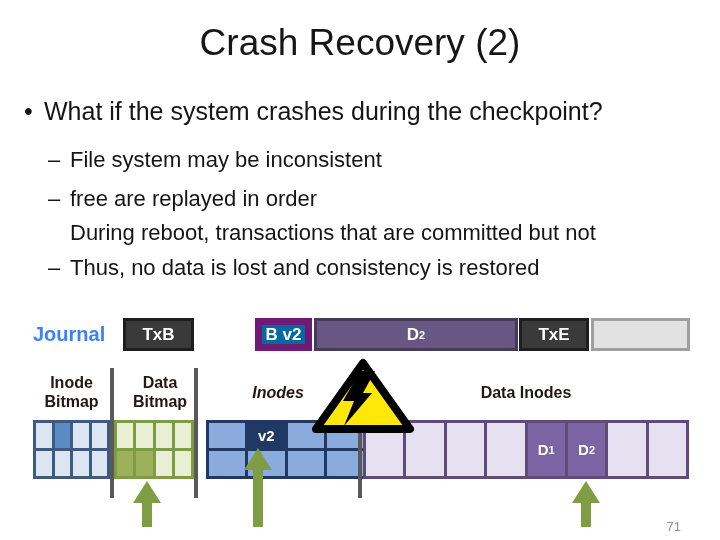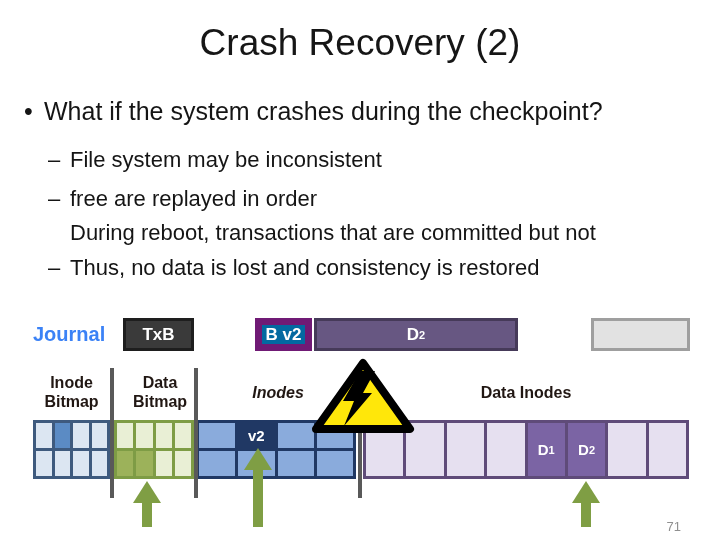--- a/index.html
+++ b/index.html
@@ -55,21 +55,21 @@
   .region{
     position:absolute;top:420px;height:59px;box-sizing:border-box;
     display:grid;padding:3px;gap:3px;z-index:1;
   }
   .reg-a{left:33px;width:77px;background:#3e5a7e;grid-template-columns:repeat(4,1fr);grid-template-rows:1fr 1fr;}
   .reg-a .cell{background:#dce6f2;}
   .reg-a .cell.set{background:#5b8bc4;}
   .reg-b{left:114px;width:80px;background:#7e9c45;grid-template-columns:repeat(4,1fr);grid-template-rows:1fr 1fr;}
   .reg-b .cell{background:#e9efd5;}
   .reg-b .cell.set{background:#9cb25a;}
-  .reg-c{left:196px;width:160px;background:#203864;grid-template-columns:repeat(4,1fr);grid-template-rows:1fr 1fr;}
+  .reg-c{left:206px;width:160px;background:#203864;grid-template-columns:repeat(4,1fr);grid-template-rows:1fr 1fr;}
   .reg-c .cell{background:#8aabdc;}
   .reg-c .cell.v2{background:#203864;color:#fff;font-size:15px;font-weight:600;
                   display:flex;align-items:center;justify-content:center;}
   .reg-d{left:363px;width:326px;background:#5f4b79;grid-template-columns:repeat(8,1fr);grid-template-rows:1fr;}
   .reg-d .cell{background:#e6e0f0;}
   .reg-d .cell.set{background:#7b64a4;color:#fff;font-size:15px;font-weight:600;
                    display:flex;align-items:center;justify-content:center;}
   .reg-d .cell sub{font-size:11px;line-height:0;}
 
   
@@ -120,20 +120,23 @@
   <div class="jblock jb-txb">
     <span>TxB</span>
   </div>
   <div class="jblock jb-bv2">
     <span>B v2</span>
   </div>
   <div class="jblock jb-d2">
     <span>D</span>
       <sub>2</sub>
   </div>
+  <div class="jblock jb-txe">
+    <span>TxE</span>
+  </div>
   <div class="jblock jb-free">
     <span></span>
   </div>
 
   <div class="divider dv1"></div>
   <div class="divider dv2"></div>
   <div class="divider dv3"></div>
 
   <div class="rlabel rl-inode-bitmap">
     <div>Inode</div>

